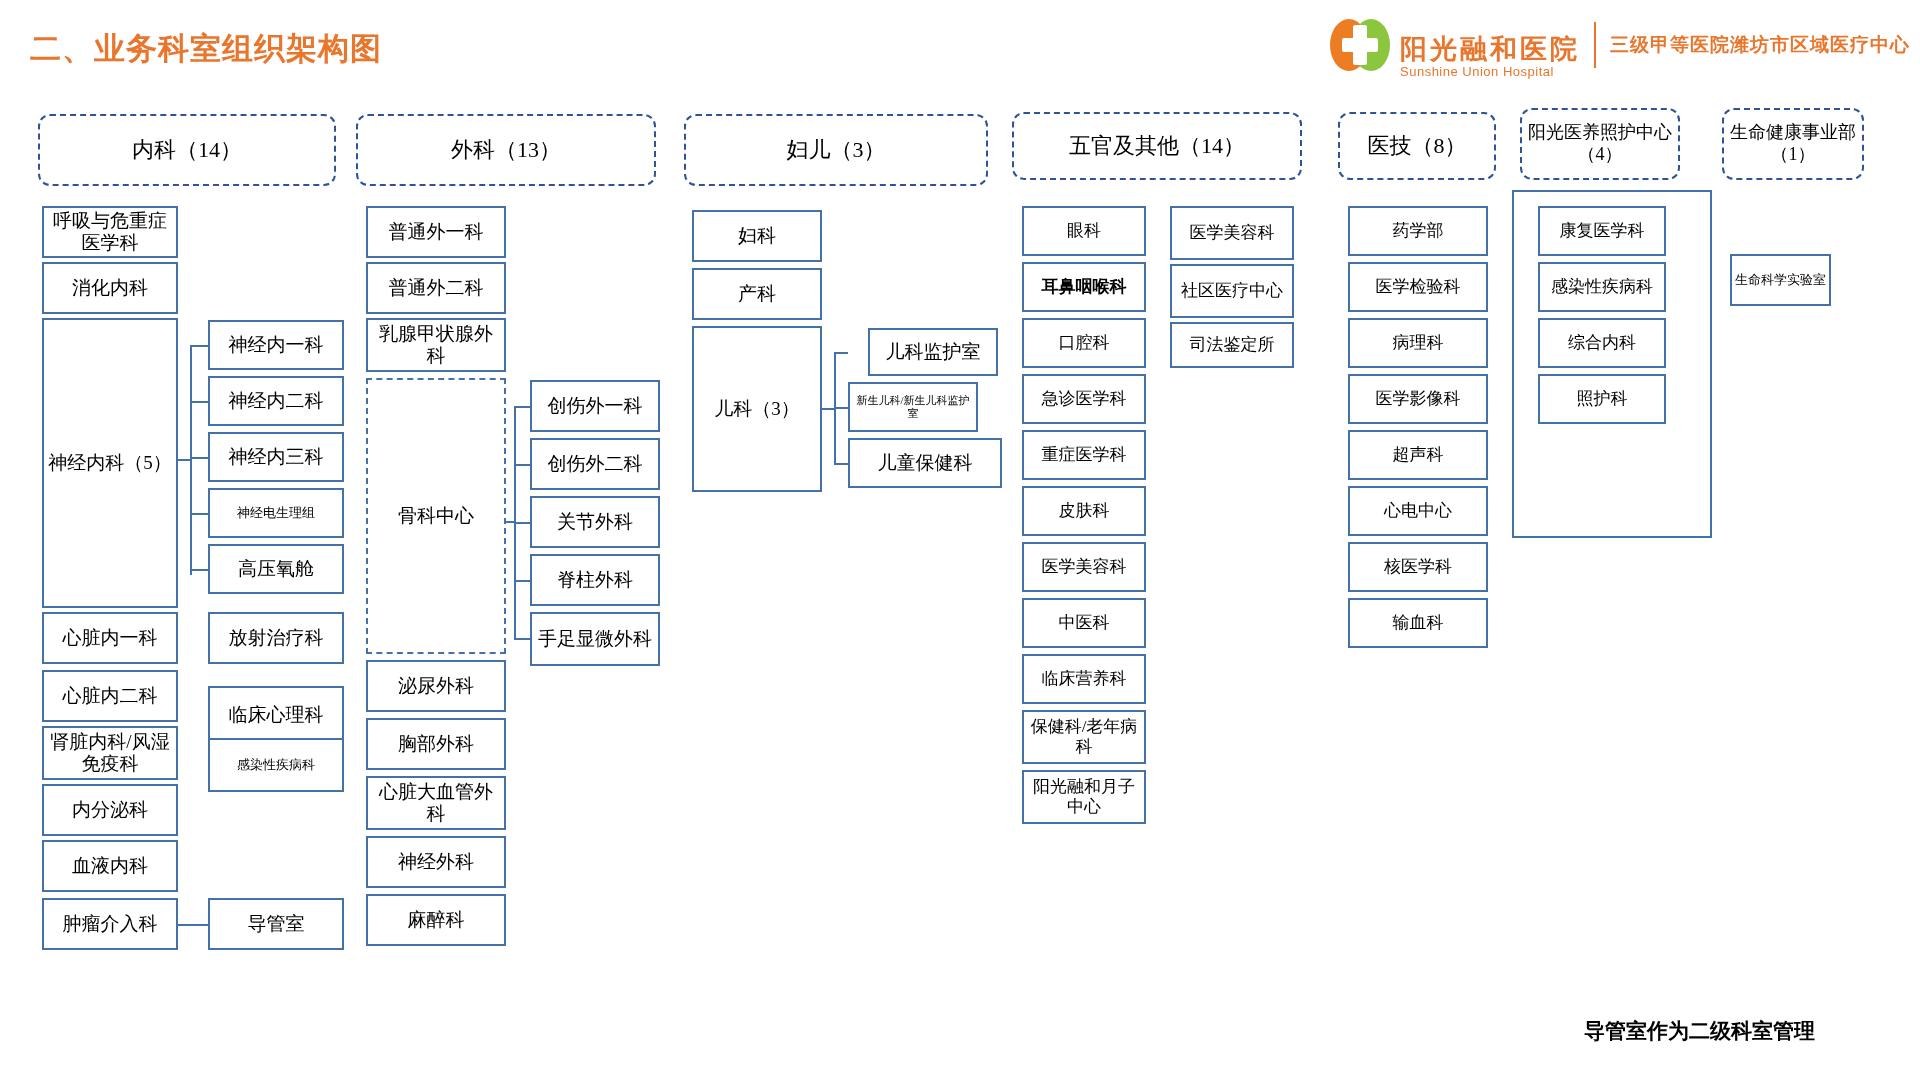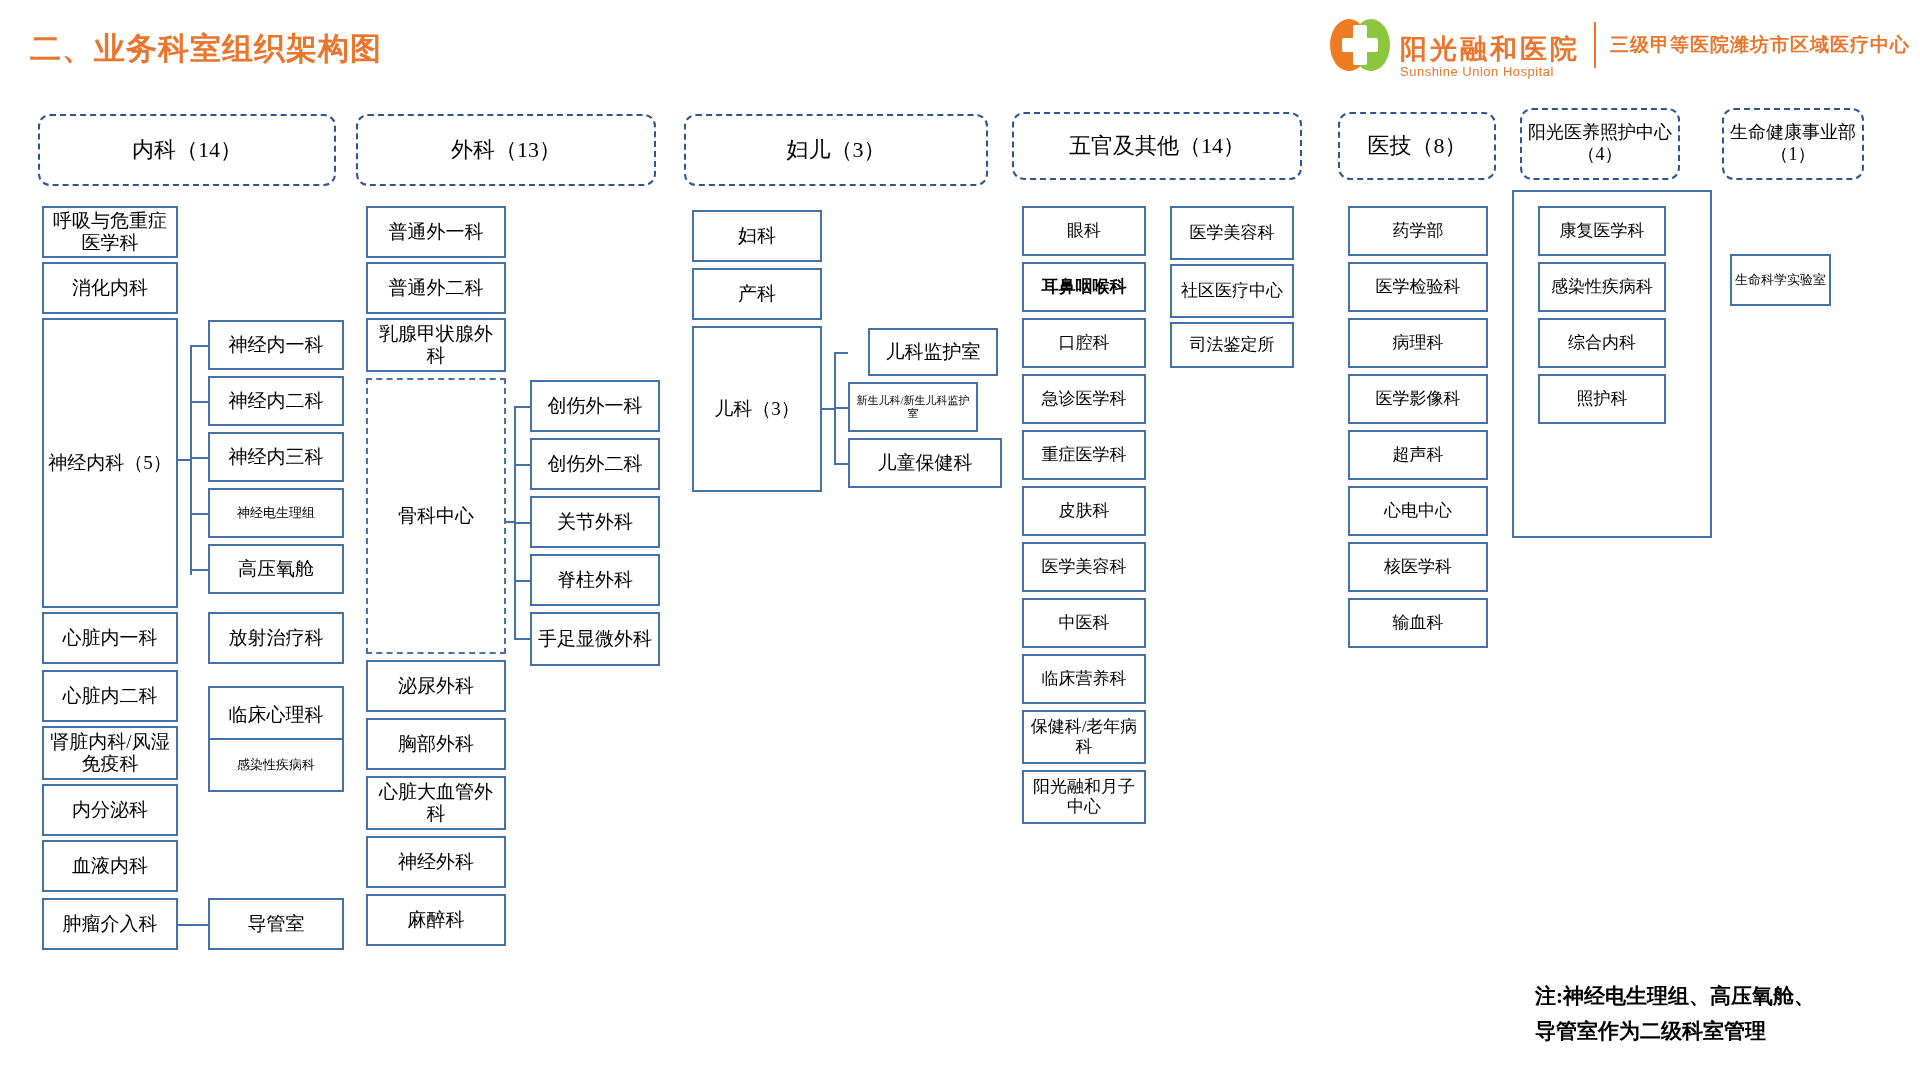--- a/index.html
+++ b/index.html
@@ -179,15 +179,14 @@
 
 <div class="bx mid" style="left:1538px;top:206px;width:128px;height:50px;">康复医学科</div>
 <div class="bx mid" style="left:1538px;top:262px;width:128px;height:50px;">感染性疾病科</div>
 <div class="bx mid" style="left:1538px;top:318px;width:128px;height:50px;">综合内科</div>
 <div class="bx mid" style="left:1538px;top:374px;width:128px;height:50px;">照护科</div>
 
 <div class="grp-head" style="left:1722px;top:108px;width:142px;height:72px;font-size:18px;">生命健康事业部（1）</div>
 <div class="bx sm" style="left:1730px;top:206px;width:101px;height:52px;margin-top:48px;">生命科学实验室</div>
 
 <div id="note">
-  <div>注:神经电生理组、高压氧舱、</div>
   <div>导管室作为二级科室管理</div>
 </div>
 
 </body></html>

